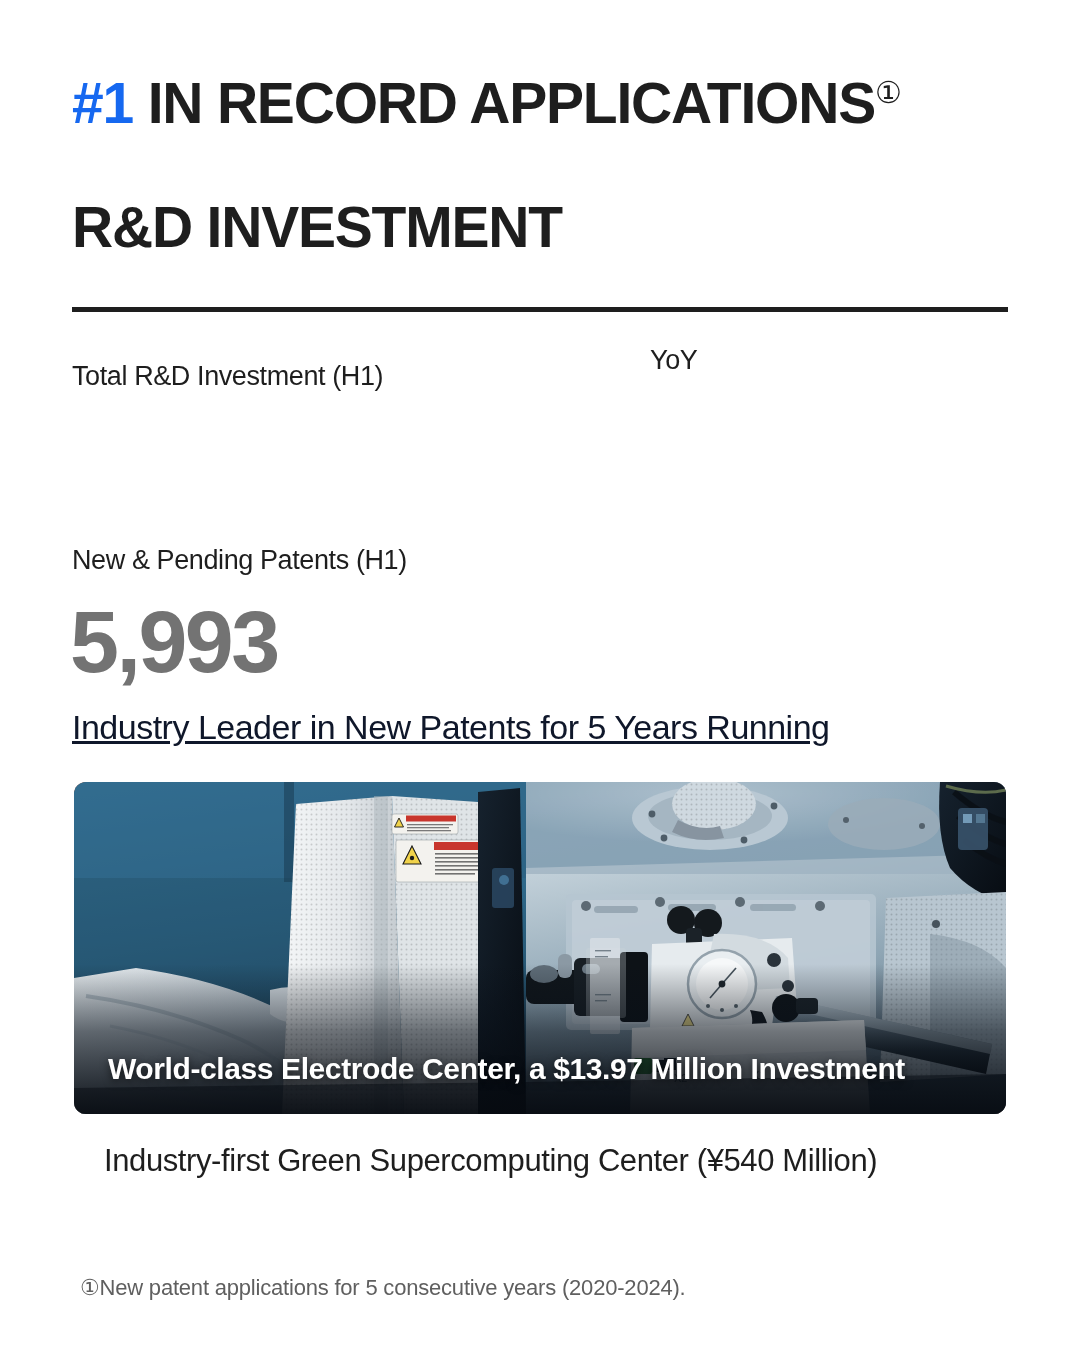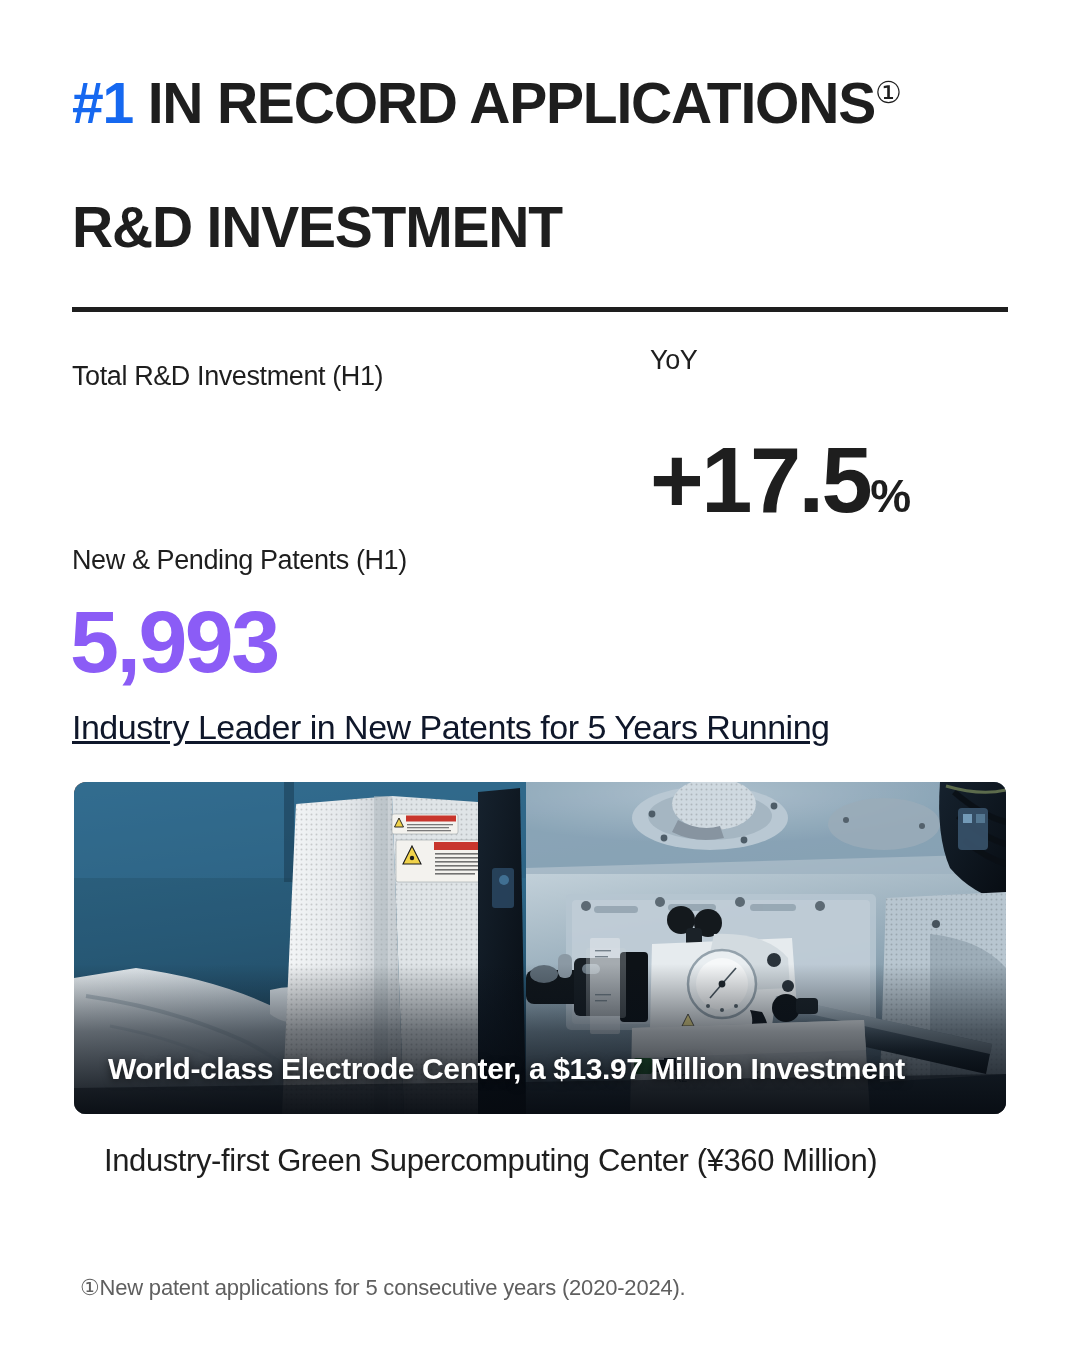--- a/index.html
+++ b/index.html
@@ -64,21 +64,21 @@
 
   #val-rd  { left:72px;  top:440px; color:#1668f0; }
   #val-rd .cur   { font-size:54px; letter-spacing:-1px; }
   #val-rd .num   { font-size:86px; }
   #val-rd .unit  { font-size:44px; letter-spacing:-0.5px; margin-left:2px; }
 
   #val-yoy { left:650px; top:434px; color:#1e1e1e; }
   #val-yoy .num  { font-size:92px; }
   #val-yoy .unit { font-size:46px; letter-spacing:-0.5px; }
 
-  #val-pat { left:70px; top:598px; color:#8b5cf6; font-size:88px; }
+  #val-pat { left:70px; top:598px; color:#737373; font-size:88px; }
 
   .tagline {
     position:absolute;
     left:72px; top:708px;
     font-size:34px;
     font-weight:400;
     letter-spacing:-0.5px;
     color:#0f172a;
     white-space:nowrap;
     text-decoration:underline;
@@ -143,23 +143,20 @@
     <span class="hl-rank">#1</span><span> IN RECORD APPLICATIONS</span><sup class="circled">①</sup><br>
     <br>
     <span>R&amp;D INVESTMENT</span>
   </h1>
 
   <div class="divider"></div>
 
   <div class="kpi-label" id="lbl-rd">Total R&amp;D Investment (H1)</div>
 
   <div class="kpi-label" id="lbl-yoy">YoY</div>
-  <div class="kpi-value" id="val-yoy">
-    <span class="num">+17.5</span><span class="unit">%</span>
-  </div>
 
   <div class="kpi-label" id="lbl-pat">New &amp; Pending Patents (H1)</div>
   <div class="kpi-value" id="val-pat">5,993</div>
 
   <div class="tagline">Industry Leader in New Patents for 5 Years Running</div>
 
   <figure class="photo">
     <svg viewBox="0 0 932 332" preserveAspectRatio="none">
       <defs>
         <linearGradient id="bgWall" x1="0" y1="0" x2="0.4" y2="1">
@@ -346,17 +343,17 @@
       <rect x="590" y="276" width="12" height="12" fill="#17202a"></rect>
 
       <path d="M452 300 L932 292 L932 332 L452 332 Z" fill="#0a1118" opacity="0.55"></path>
       <path d="M0 306 L452 300 L452 332 L0 332 Z" fill="#060b11" opacity="0.5"></path>
     </svg>
 
     <div class="photo-scrim"></div>
     <figcaption class="photo-caption">World-class Electrode Center, a $13.97 Million Investment</figcaption>
   </figure>
 
-  <div class="subcaption">Industry-first Green Supercomputing Center (¥360 Million)</div>
+  <div class="subcaption">Industry-first Green Supercomputing Center (¥540 Million)</div>
 
   <div class="footnote">①New patent applications for 5 consecutive years (2020-2024).</div>
 
 </div>
 
 </body></html>

